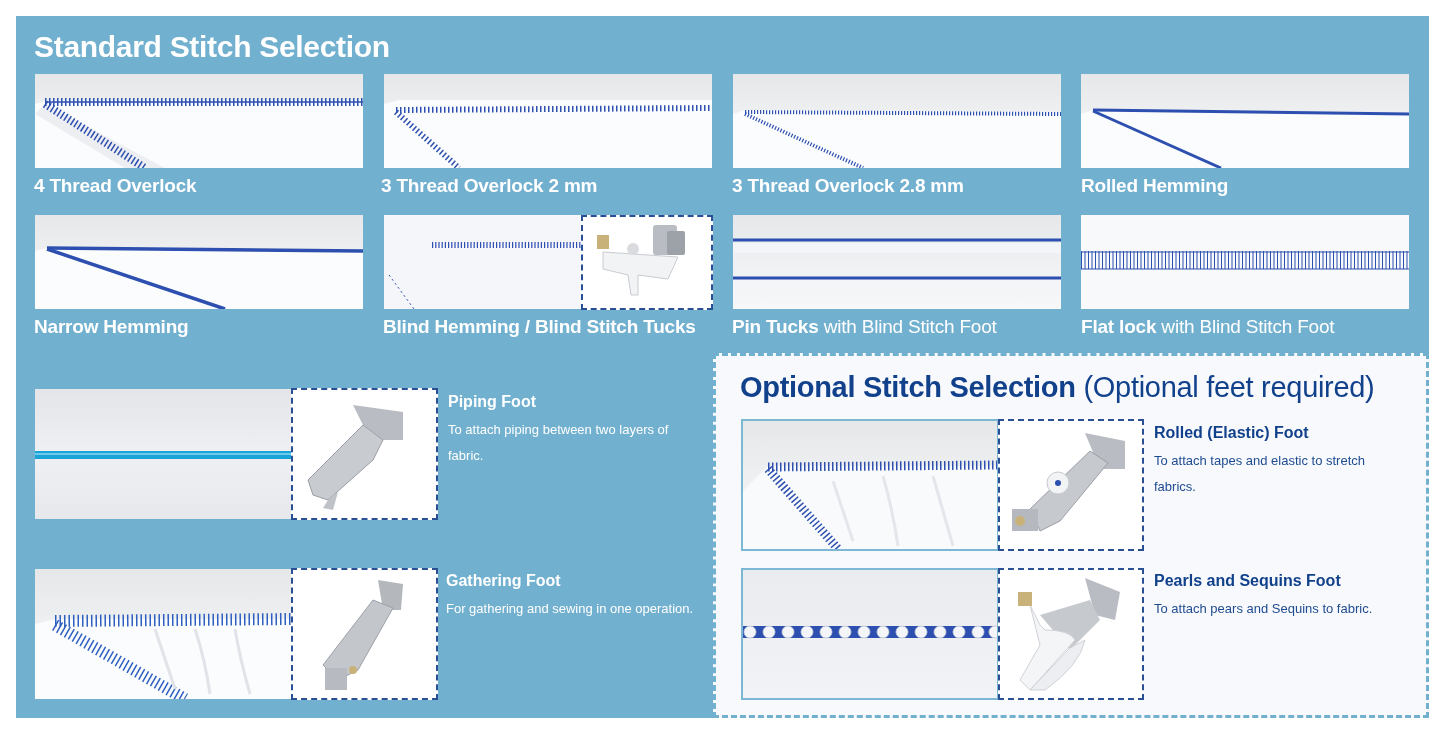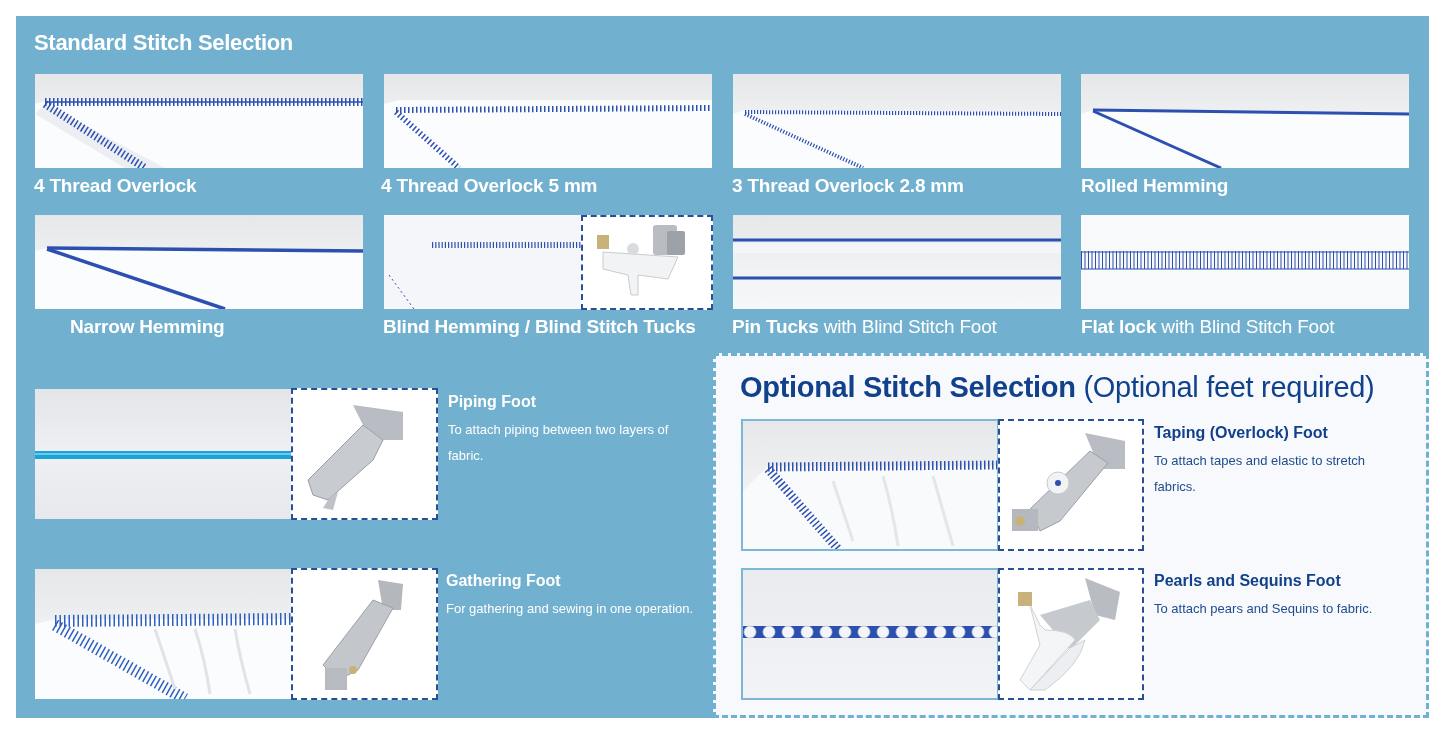--- a/index.html
+++ b/index.html
@@ -1,21 +1,21 @@
 <!DOCTYPE html>
 <html><head>
 <meta charset="utf-8">
 <style>
   * { box-sizing: border-box; margin: 0; padding: 0; }
   html, body { width: 1445px; height: 734px; background: #ffffff; overflow: hidden; }
   body { position: relative; font-family: "Liberation Sans", sans-serif; }
 
   .panel { position: absolute; left: 16px; top: 16px; width: 1413px; height: 702px; background: #72b0cf; }
 
-  .title { position: absolute; color: #ffffff; font-weight: bold; font-size: 22px; letter-spacing: -0.3px; }
+  .title { position: absolute; color: #ffffff; font-weight: bold; font-size: 30px; letter-spacing: -0.3px; }
 
   .tile { position: absolute; overflow: hidden; background: linear-gradient(180deg, #e6e7e9 0%, #eeeff1 40%, #f7f8fa 100%); }
   .tile svg { position: absolute; left: 0; top: 0; }
 
   .cap { position: absolute; color: #ffffff; font-size: 19px; white-space: nowrap; letter-spacing: -0.2px; }
   .cap b { font-weight: bold; }
   .cap .light { font-weight: normal; }
 
   .inset { position: absolute; background: #ffffff; border: 2px dashed #2a4f94; overflow: hidden; }
   .inset svg { position: absolute; left: 0; top: 0; }
@@ -62,21 +62,21 @@
 </div>
 <div class="tile" style="left:1081px; top:74px; width:328px; height:94px;">
   <svg width="328" height="94" viewBox="0 0 328 94">
     <polygon points="0,94 0,40 12,36 328,40 328,94" fill="#fbfcfd"></polygon>
     <path d="M12,36 L328,40" stroke="#2d4fb0" stroke-width="3" fill="none"></path>
     <path d="M12,37 L140,94" stroke="#2d4fb0" stroke-width="3" fill="none"></path>
   </svg>
 </div>
 
 <div class="cap" style="left:34px; top:175px;"><b>4 Thread Overlock</b></div>
-<div class="cap" style="left:381px; top:175px;"><b>4 Thread Overlock 5 mm</b></div>
+<div class="cap" style="left:381px; top:175px;"><b>3 Thread Overlock 2 mm</b></div>
 <div class="cap" style="left:732px; top:175px;"><b>3 Thread Overlock 2.8 mm</b></div>
 <div class="cap" style="left:1081px; top:175px;"><b>Rolled Hemming</b></div>
 
 <div class="tile" style="left:35px; top:215px; width:328px; height:94px;">
   <svg width="328" height="94" viewBox="0 0 328 94">
     <polygon points="0,94 0,36 12,33 328,36 328,94" fill="#fbfcfd"></polygon>
     <path d="M12,33 L328,36" stroke="#2d4fb0" stroke-width="3.5" fill="none"></path>
     <path d="M12,34 L190,94" stroke="#2d4fb0" stroke-width="3.5" fill="none"></path>
   </svg>
 </div>
@@ -104,21 +104,21 @@
   </svg>
 </div>
 <div class="tile" style="left:1081px; top:215px; width:328px; height:94px; background:#f8f9fb;">
   <svg width="328" height="94" viewBox="0 0 328 94">
     <path d="M0,45 L328,45" stroke="#2d4fb0" stroke-width="18" stroke-dasharray="1 2.5" fill="none"></path>
     <path d="M0,37 L328,37" stroke="#2d4fb0" stroke-width="1" fill="none"></path>
     <path d="M0,54 L328,54" stroke="#2d4fb0" stroke-width="1" fill="none"></path>
   </svg>
 </div>
 
-<div class="cap" style="left:34px; top:316px;margin-left:36px;"><b>Narrow Hemming</b></div>
+<div class="cap" style="left:34px; top:316px;"><b>Narrow Hemming</b></div>
 <div class="cap" style="left:383px; top:316px;"><b>Blind Hemming / Blind Stitch Tucks</b></div>
 <div class="cap" style="left:732px; top:316px;"><b>Pin Tucks</b><span class="light"> with Blind Stitch Foot</span></div>
 <div class="cap" style="left:1081px; top:316px;"><b>Flat lock</b><span class="light"> with Blind Stitch Foot</span></div>
 
 <div class="tile" style="left:35px; top:389px; width:258px; height:130px; background:linear-gradient(180deg,#e3e5e9,#eef0f3 50%,#e6e8ec);">
   <svg width="258" height="130" viewBox="0 0 258 130">
     <rect x="0" y="62" width="258" height="8" fill="#1aa3d6"></rect>
     <rect x="0" y="64" width="258" height="2" fill="#6ccbec"></rect>
   </svg>
 </div>
@@ -165,21 +165,21 @@
 <div class="inset" style="left:998px; top:419px; width:146px; height:132px;">
   <svg width="142" height="128" viewBox="0 0 142 128">
     <polygon points="85,12 125,20 125,48 100,48" fill="#b9bcc2"></polygon>
     <polygon points="30,88 90,30 108,42 60,100 40,110" fill="#c6c9ce" stroke="#9a9ea5"></polygon>
     <circle cx="58" cy="62" r="11" fill="#f2f3f5" stroke="#c7cad0"></circle>
     <circle cx="58" cy="62" r="3" fill="#2d4fb0"></circle>
     <rect x="12" y="88" width="26" height="22" fill="#b5b8be"></rect>
     <circle cx="20" cy="100" r="5" fill="#c9b27a"></circle>
   </svg>
 </div>
-<div class="desc-title opt-desc-title" style="left:1154px; top:424px;">Taping (Overlock) Foot</div>
+<div class="desc-title opt-desc-title" style="left:1154px; top:424px;">Rolled (Elastic) Foot</div>
 <div class="desc-text opt-desc-text" style="left:1154px; top:448px; width:250px;">To attach tapes and elastic to stretch fabrics.</div>
 
 <div class="tile opt-tile" style="left:741px; top:568px; width:258px; height:132px; background:linear-gradient(180deg,#e9ebef,#f2f3f6);">
   <svg width="254" height="128" viewBox="0 0 254 128">
     <path d="M0,62 L254,62" stroke="#2d4fb0" stroke-width="12" fill="none"></path>
     <g fill="#f4f5f8" stroke="#c8ccd4" stroke-width="0.8">
       <circle cx="7" cy="62" r="6"></circle>
         <circle cx="26" cy="62" r="6"></circle>
         <circle cx="45" cy="62" r="6"></circle>
       <circle cx="64" cy="62" r="6"></circle>

